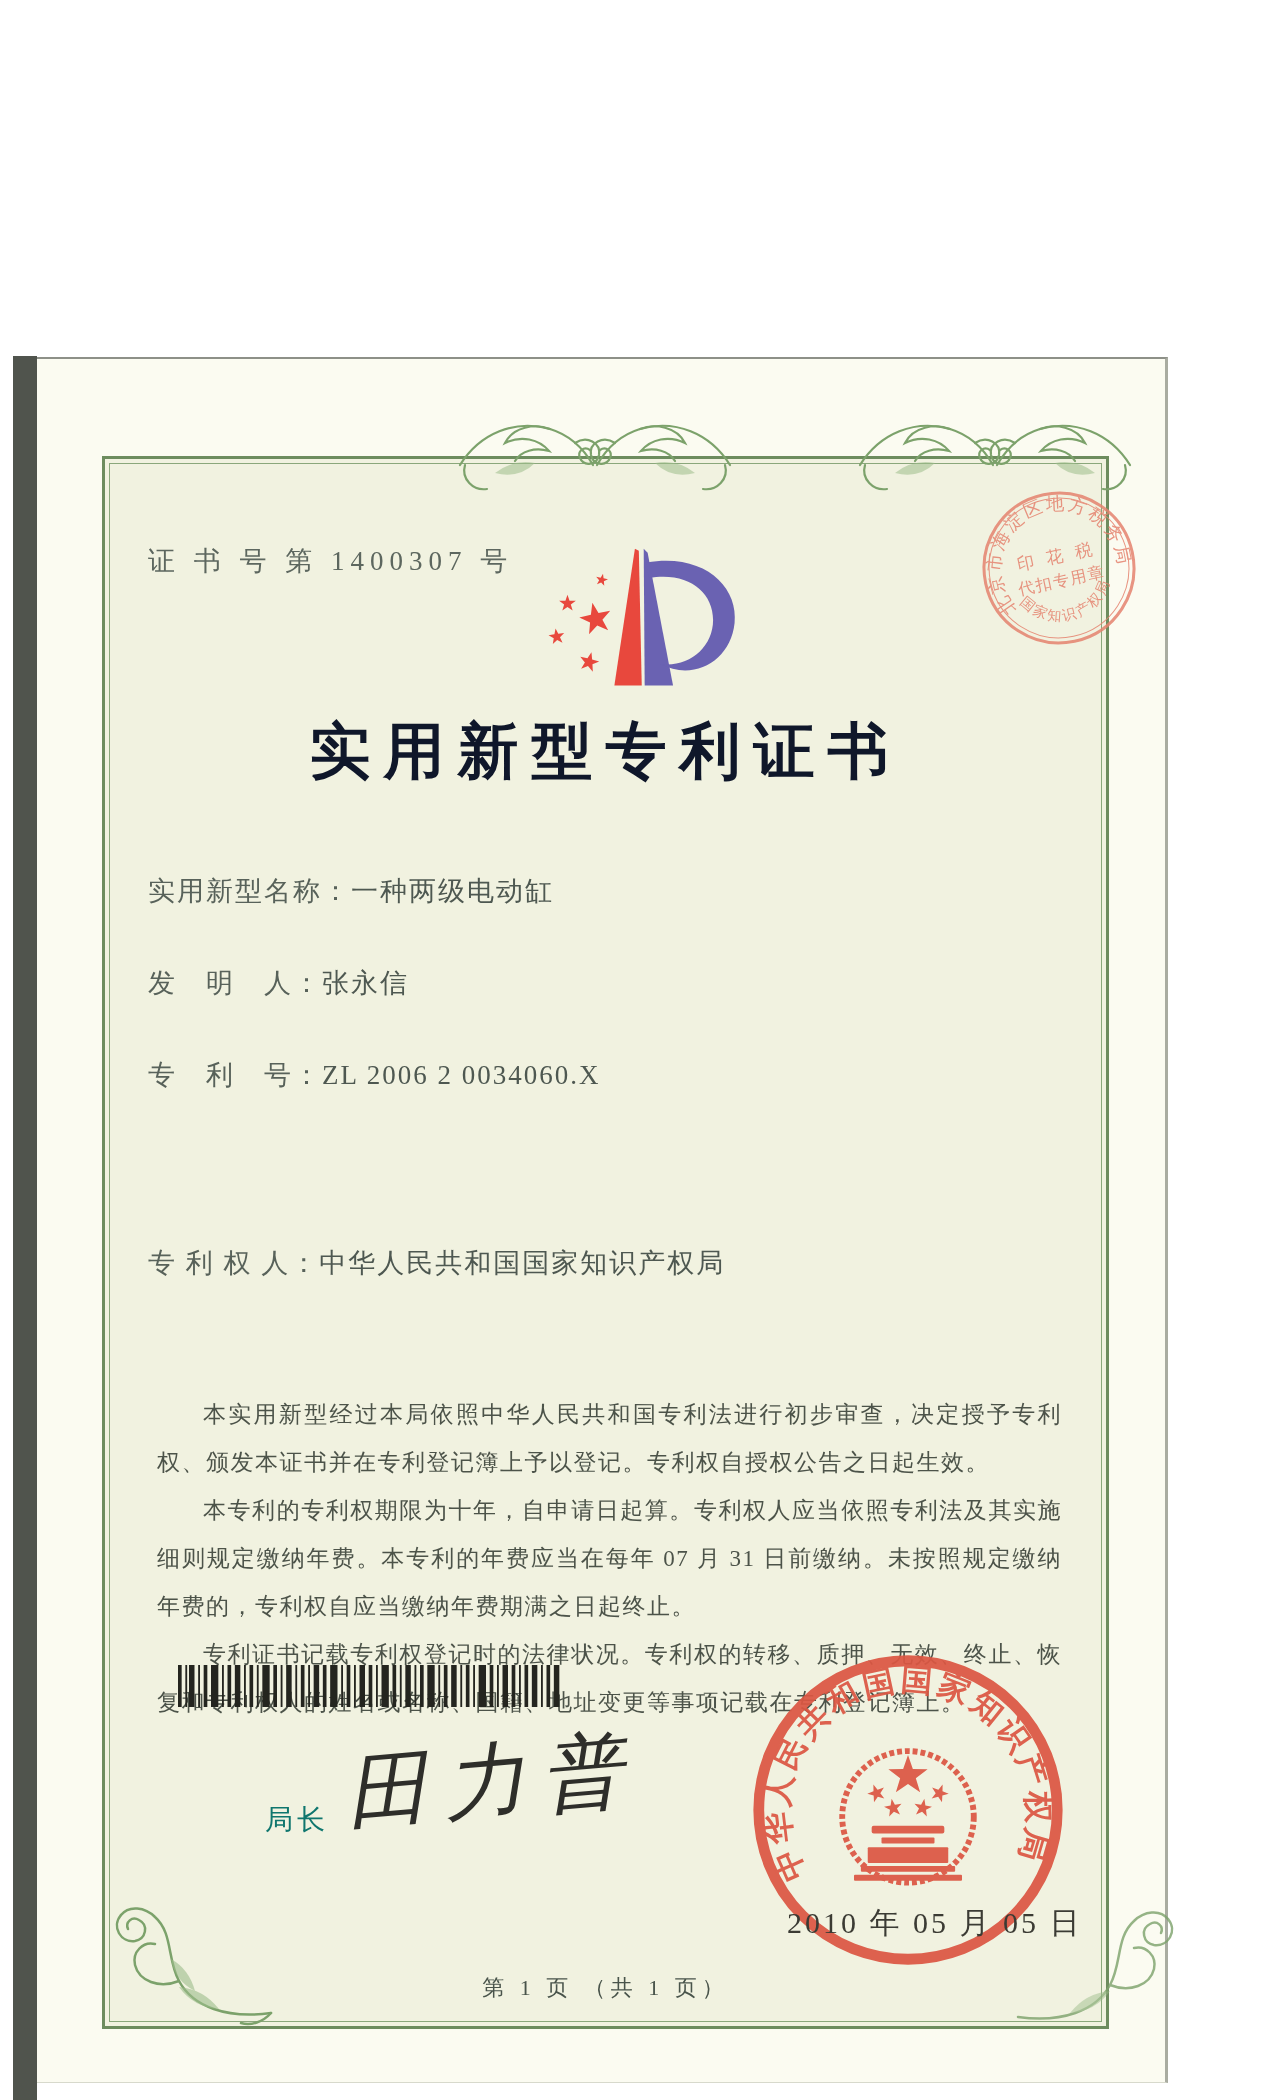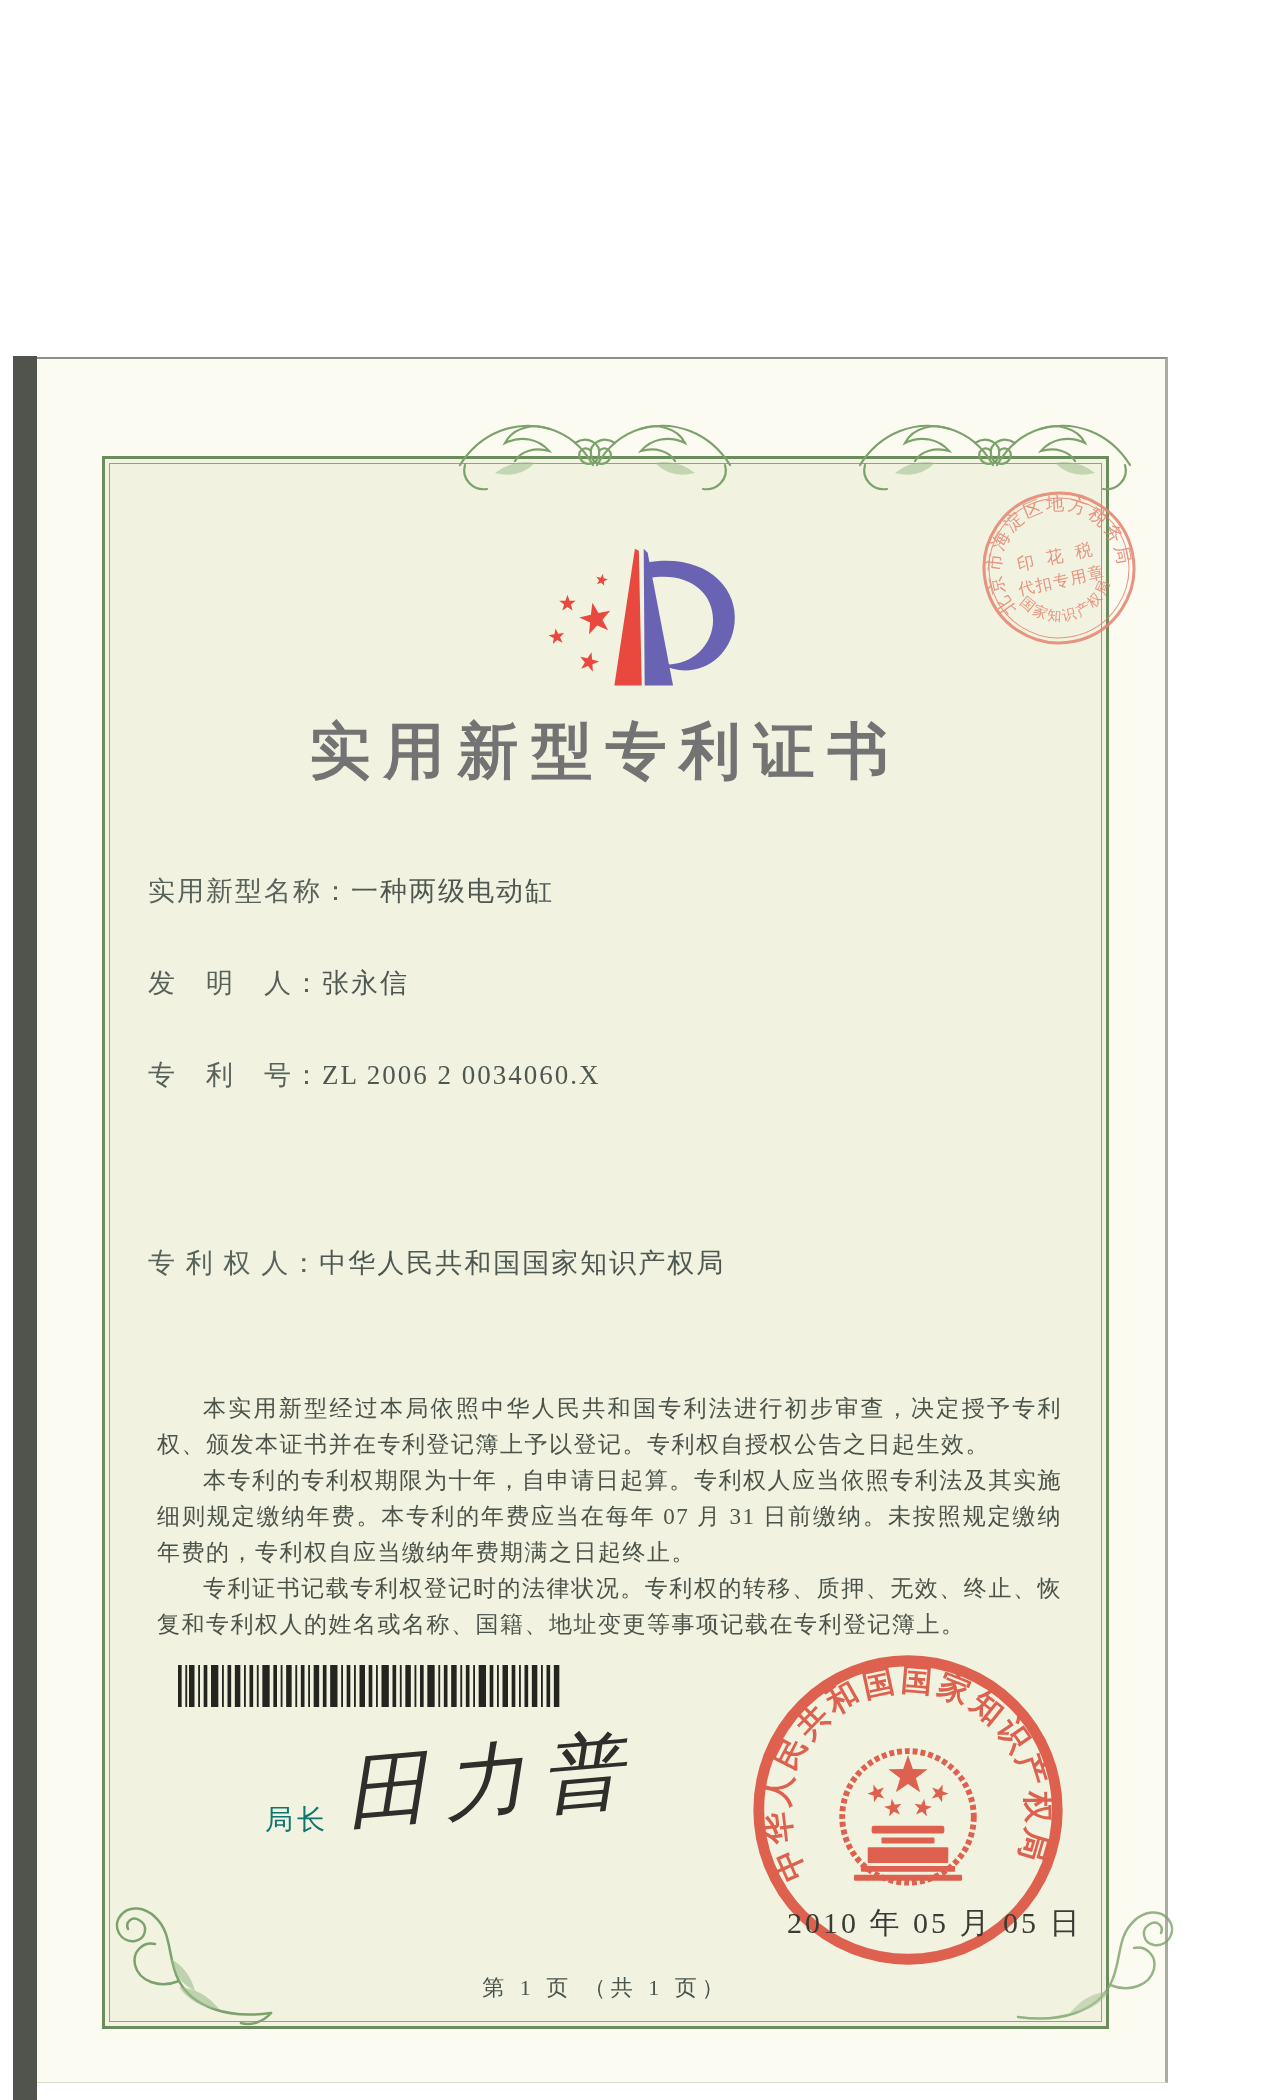--- a/index.html
+++ b/index.html
@@ -7,25 +7,25 @@
   .canvas{position:relative;width:1275px;height:2100px;background:#ffffff;}
   .edge-strip{position:absolute;left:13px;top:356px;width:24px;height:1744px;background:#50544d;}
   .paper{position:absolute;left:37px;top:357px;width:1128px;height:1723px;background:#fbfbf1;
     border-top:2px solid #8d9088;border-right:3px solid #a9aca1;border-bottom:1px solid #d7d9cc;}
   .frame{position:absolute;left:65px;top:97px;width:1001px;height:1567px;background:#f1f2e0;
     border:3px solid #6d8c5e;}
   .frame-inner{position:absolute;inset:4px;border:1px solid #8aa77b;pointer-events:none;}
   .cert-no{position:absolute;left:43px;top:84px;font-size:27px;letter-spacing:6px;color:#5d675f;}
   .logo{position:absolute;left:440px;top:80px;width:215px;height:170px;}
   .title{position:absolute;left:0;top:252px;width:100%;text-align:center;font-size:61px;
-    font-weight:700;letter-spacing:13px;color:#737373;}
+    font-weight:700;letter-spacing:13px;color:#0f172a;}
   .field{position:absolute;left:43px;font-size:27px;color:#555f57;letter-spacing:2px;white-space:nowrap;}
   .field .lab{color:#58625a;}
   .field .val{color:#4e5851;}
-  .paras{position:absolute;left:52px;top:932px;width:905px;font-size:23px;line-height:36px;
+  .paras{position:absolute;left:52px;top:932px;width:905px;font-size:23px;line-height:48px;
     letter-spacing:1.5px;color:#4c5349;text-align:justify;}
   .paras p{margin:0;text-indent:2em;}
   .barcode{position:absolute;left:73px;top:1206px;width:385px;height:42px;}
   .director{position:absolute;left:160px;top:1342px;font-size:28px;letter-spacing:4px;color:#0f766e;}
   .sig{position:absolute;left:240px;top:1268px;font-size:82px;color:#2e2e2a;letter-spacing:16px;
     transform:rotate(-5deg);font-style:italic;white-space:nowrap;}
   .seal{position:absolute;left:641px;top:1189px;width:324px;height:324px;opacity:.93;}
   .seal-date{position:absolute;left:682px;top:1444px;font-size:30px;letter-spacing:3px;color:#3b3b34;white-space:nowrap;}
   .footer{position:absolute;left:0;top:1514px;width:100%;text-align:center;font-size:22px;
     letter-spacing:5px;color:#49544b;font-family:Liberation Serif, serif;}
@@ -39,20 +39,21 @@
 <body>
 
 <div class="canvas">
   <div class="edge-strip"></div>
 
   <div class="paper">
 
     <div class="frame">
       <div class="frame-inner"></div>
 
+      <div class="cert-no">证 书 号 第 1400307 号</div>
 
       <svg class="logo" viewBox="0 0 220 170">
         <defs>
           <path id="star" d="M0,-10 L2.35,-3.24 9.51,-3.09 3.8,1.24 5.88,8.09 0,4 -5.88,8.09 -3.8,1.24 -9.51,-3.09 -2.35,-3.24 Z"></path>
         </defs>
         <polygon points="92,8 96,10 99,148 71,148" fill="#e8483d"></polygon>
         <polygon points="101,8 105,12 131,148 102,148" fill="#6a62b2"></polygon>
         <path d="M104 22 C 162 12, 198 46, 194 84 C 190 123, 152 144, 118 126 C 147 130, 172 109, 172 81 C 172 51, 145 31, 106 38 Z" fill="#6a62b2"></path>
         <use href="#star" transform="translate(52,80) scale(1.7) rotate(-12)" fill="#e8483d"></use>
         <use href="#star" transform="translate(23,64) scale(0.9)" fill="#e8483d"></use>

